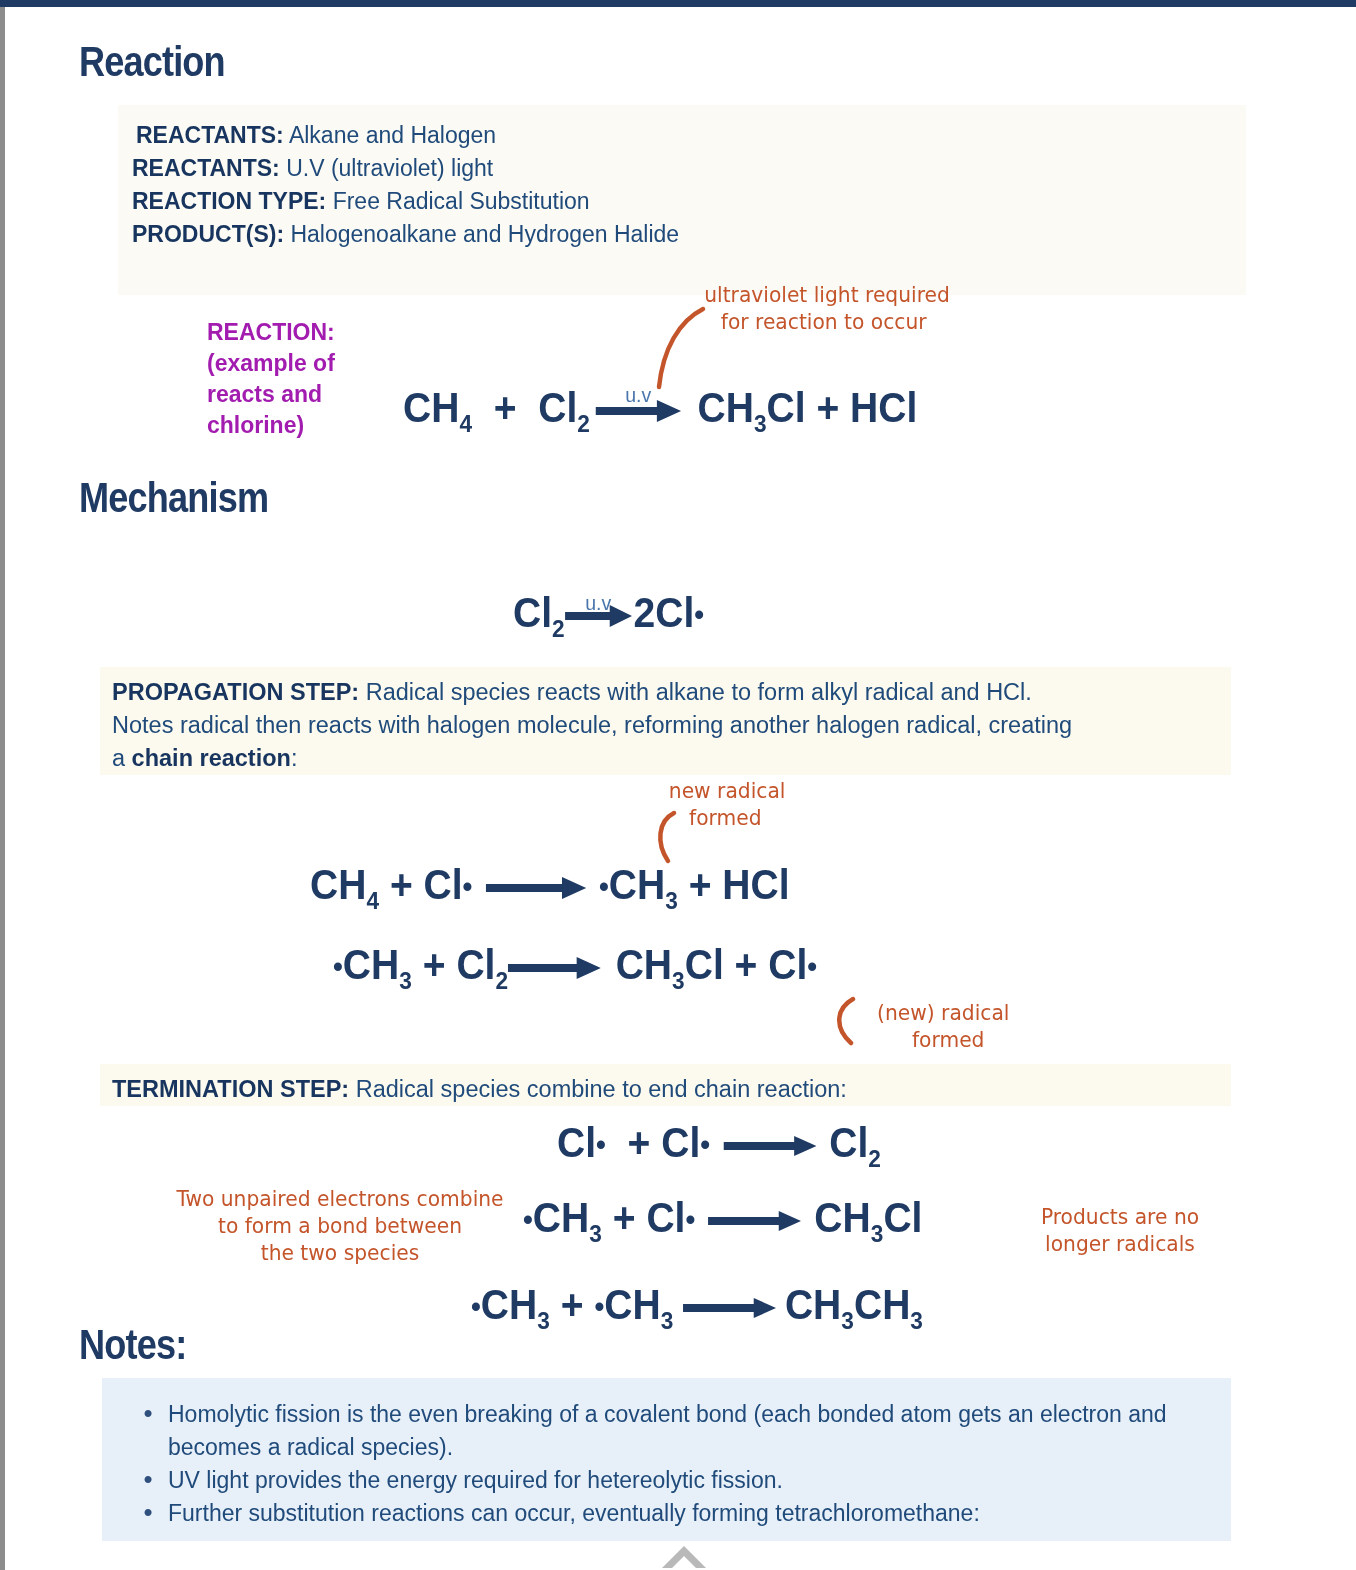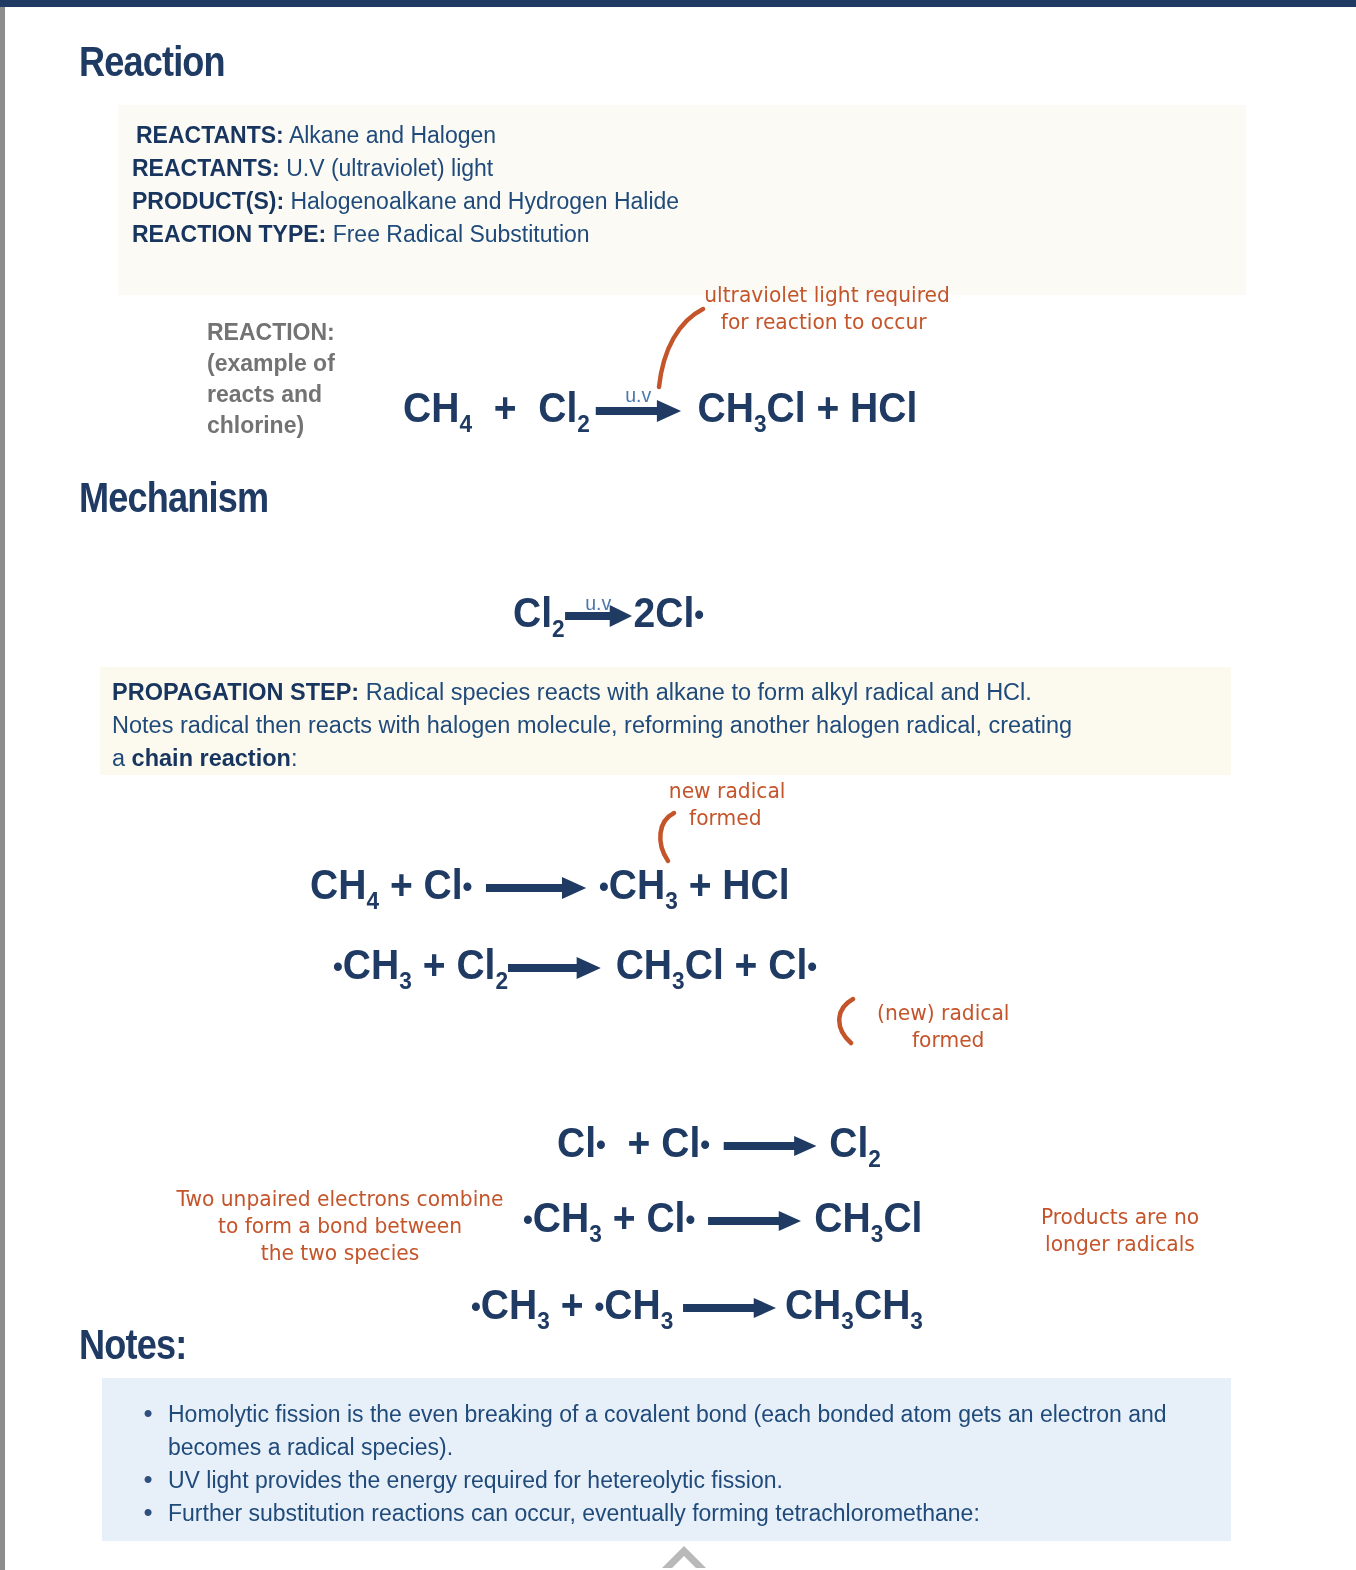--- a/index.html
+++ b/index.html
@@ -70,21 +70,21 @@
   
   .callout {
     color: #c4552b;
     font-family: "DejaVu Sans", sans-serif;
     font-size: 22px;
     line-height: 27px;
     font-weight: normal;
     transform: scaleX(0.92);
   }
   .label-orange {
-    color: #737373;
+    color: #a21caf;
     font-family: "Liberation Sans", sans-serif;
     font-weight: bold;
     font-size: 23px;
     line-height: 31px;
   }
 
   
   .eq {
     color: #1f3a63;
     font-family: "Liberation Sans", sans-serif;
@@ -148,26 +148,26 @@
   <div class="abs info-box" style="top:98px; left:113px; width:1128px; height:190px;">
     <div class="kv">
       <b>REACTANTS:</b>
       <span>Alkane and Halogen</span>
     </div>
     <div class="kv" style="margin-left:-4px;">
       <b>REACTANTS:</b>
       <span>U.V (ultraviolet) light</span>
     </div>
     <div class="kv" style="margin-left:-4px;">
+      <b>REACTION TYPE:</b>
+      <span>Free Radical Substitution</span>
+    </div>
+    <div class="kv" style="margin-left:-4px;">
       <b>PRODUCT(S):</b>
       <span>Halogenoalkane and Hydrogen Halide</span>
-    </div>
-    <div class="kv" style="margin-left:-4px;">
-      <b>REACTION TYPE:</b>
-      <span>Free Radical Substitution</span>
     </div>
   </div>
 
   <div class="abs label-orange" style="top:310px; left:202px; width:180px;">
     <div>REACTION:</div>
     <div>(example of</div>
     <div>reacts and</div>
     <div>chlorine)</div>
   </div>
 
@@ -225,20 +225,25 @@
   </div>
 
   <svg class="abs" style="top:988px; left:822px;" width="40" height="52">
     <path d="M26 4 C 8 14, 8 34, 24 48" stroke="#c4552b" stroke-width="4.5" fill="none" stroke-linecap="round"></path>
   </svg>
   <div class="abs callout" style="top:992px; left:862px; width:250px;">
     <div>(new) radical</div>
     <div style="margin-left:38px;">formed</div>
   </div>
 
+  <div class="abs step-box" style="top:1057px; left:95px; width:1131px; height:42px;">
+    <div class="step-text">
+      <b>TERMINATION STEP:</b><span> Radical species combine to end chain reaction:</span>
+    </div>
+  </div>
 
   <div class="abs eq" style="top:1113px; left:552px;">
     <span>Cl<span class="dot">•</span> &nbsp;+ Cl<span class="dot">•</span></span><span class="arrow-wrap" style="margin:0 14px;"><svg width="100" height="20" viewBox="0 0 100 20">
           <path d="M0 6 H76 V0 L100 10 L76 20 V14 H0 Z" fill="#1f3a63"></path>
         </svg></span><span>Cl<sub>2</sub></span>
   </div>
 
   <div class="abs eq" style="top:1188px; left:518px;">
     <span><span class="dot">•</span>CH<sub>3</sub> + Cl<span class="dot">•</span></span><span class="arrow-wrap" style="margin:0 14px;"><svg width="100" height="20" viewBox="0 0 100 20">
           <path d="M0 6 H76 V0 L100 10 L76 20 V14 H0 Z" fill="#1f3a63"></path>

